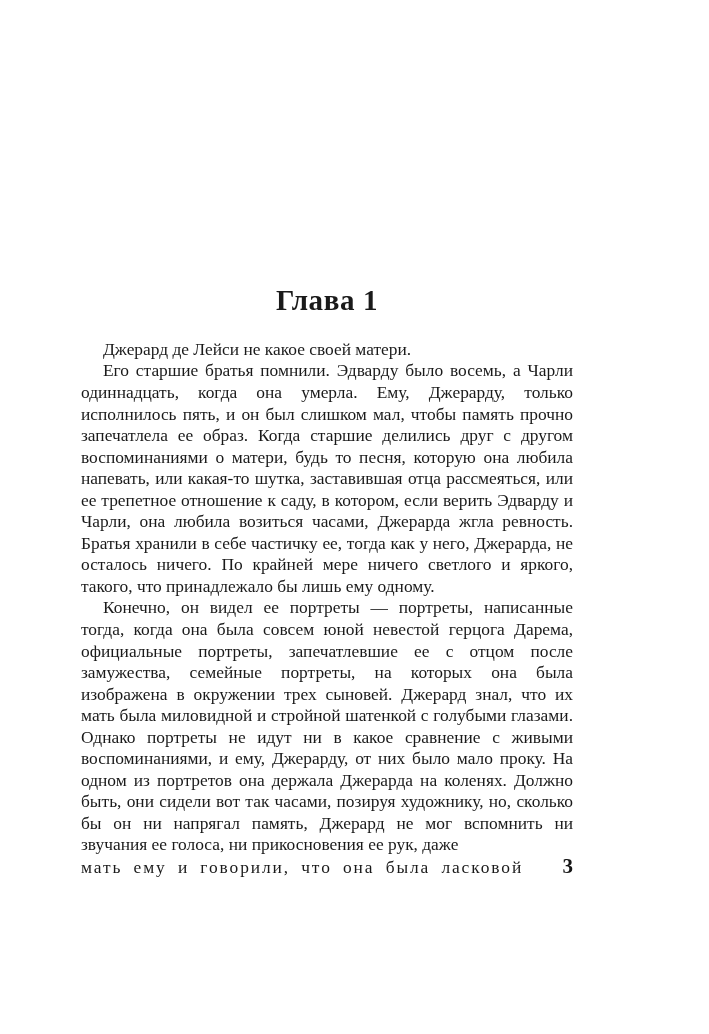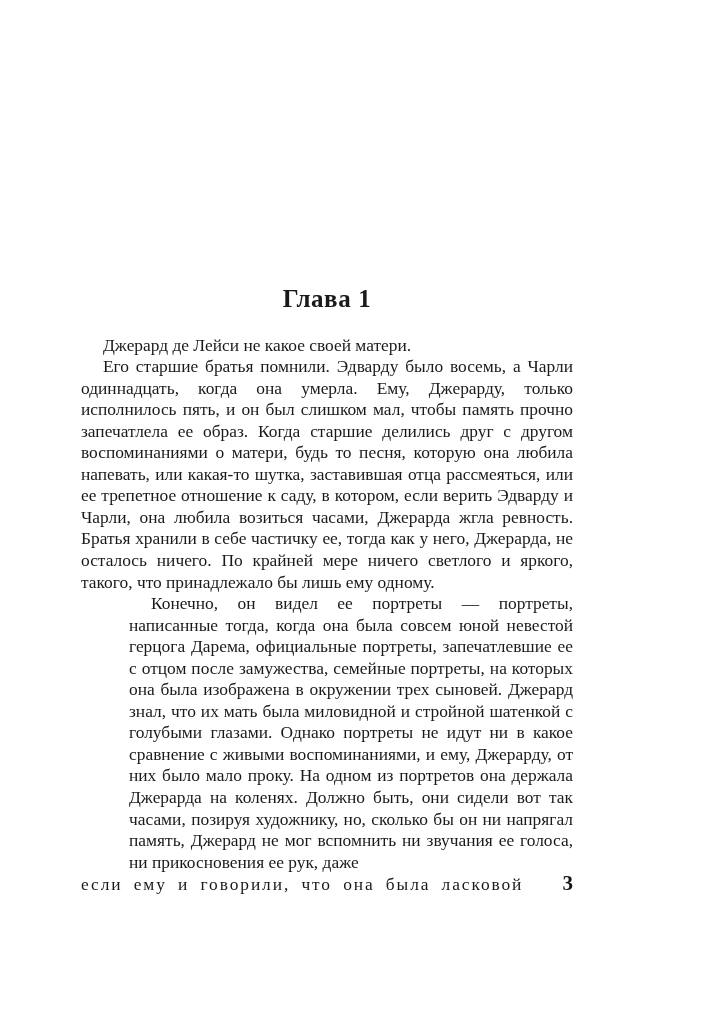--- a/index.html
+++ b/index.html
@@ -29,21 +29,21 @@
   
   .text-block {
     position: absolute;
     left: 81px;
     top: 285px;
     width: 492px;
   }
 
   .chapter-heading {
     text-align: center;
-    font-size: 25px;
+    font-size: 29px;
     font-weight: bold;
     letter-spacing: 0.6px;
     line-height: 1.1;
     margin: 0 0 22px 0;
     color: #1a1a1a;
   }
 
   .body-copy {
     font-size: 17.4px;
     line-height: 21.55px;
@@ -55,21 +55,20 @@
 
   .para {
     margin: 0;
     text-indent: 22px;
     text-align: justify;
   }
 
   
   .para.last {
     text-align: justify;
-    margin-left: 48px;
   }
 
   .final-line-row {
     display: flex;
     align-items: baseline;
     justify-content: space-between;
     width: 492px;
   }
 
   .final-line-text {
@@ -100,19 +99,19 @@
 
     <div class="body-copy">
 
       <p class="para">Джерард де Лейси не какое своей матери.</p>
 
       <p class="para">Его старшие братья помнили. Эдварду было восемь, а Чарли одиннадцать, когда она умерла. Ему, Джерарду, только исполнилось пять, и он был слишком мал, чтобы память прочно запечатлела ее образ. Когда старшие делились друг с другом воспоминаниями о матери, будь то песня, которую она любила напевать, или какая-то шутка, заставившая отца рассмеяться, или ее трепетное отношение к саду, в котором, если верить Эдварду и Чарли, она любила возиться часами, Джерарда жгла ревность. Братья хранили в себе частичку ее, тогда как у него, Джерарда, не осталось ничего. По крайней мере ничего светлого и яркого, такого, что принадлежало бы лишь ему одному.</p>
 
       <p class="para last">Конечно, он видел ее портреты — портреты, написанные тогда, когда она была совсем юной невестой герцога Дарема, официальные портреты, запечатлевшие ее с отцом после замужества, семейные портреты, на которых она была изображена в окружении трех сыновей. Джерард знал, что их мать была миловидной и стройной шатенкой с голубыми глазами. Однако портреты не идут ни в какое сравнение с живыми воспоминаниями, и ему, Джерарду, от них было мало проку. На одном из портретов она держала Джерарда на коленях. Должно быть, они сидели вот так часами, позируя художнику, но, сколько бы он ни напрягал память, Джерард не мог вспомнить ни звучания ее голоса, ни прикосновения ее рук, даже</p>
 
       <div class="final-line-row">
-        <span class="final-line-text">если ему и говорили, что она была ласковой</span>
+        <span class="final-line-text">мать ему и говорили, что она была ласковой</span>
         <span class="folio">3</span>
       </div>
 
     </div>
   </div>
 </div>
 
 </body></html>

